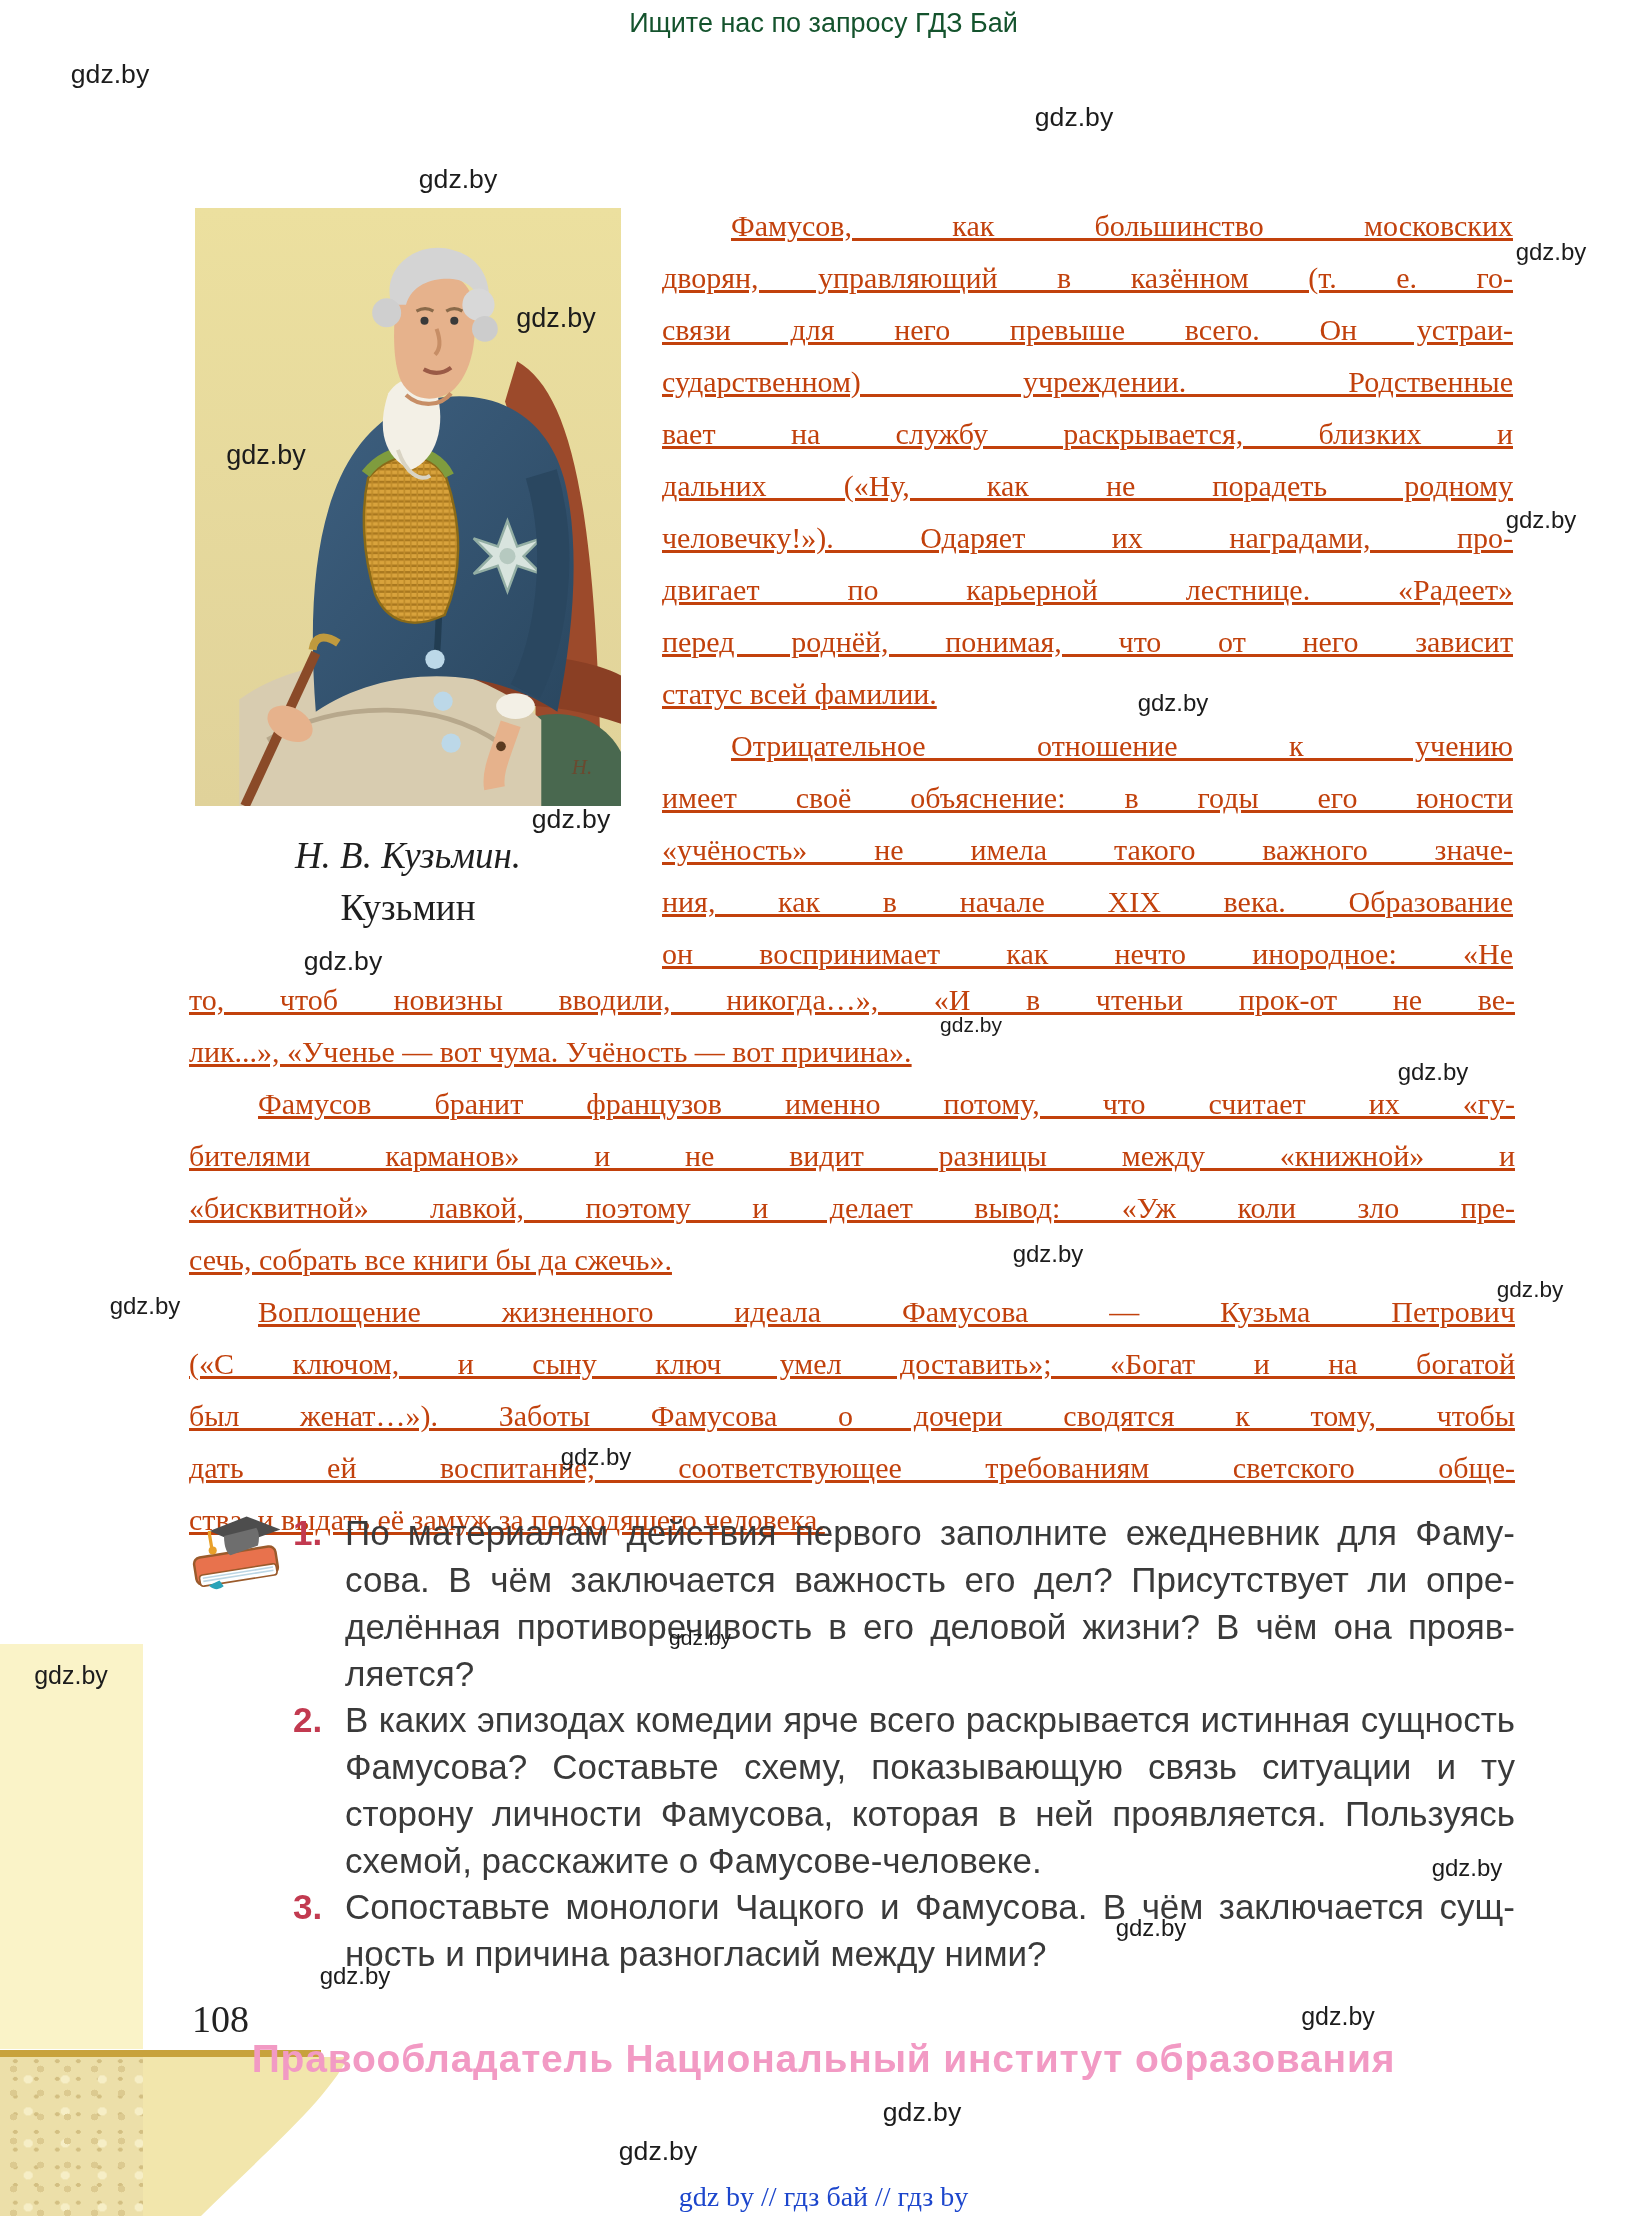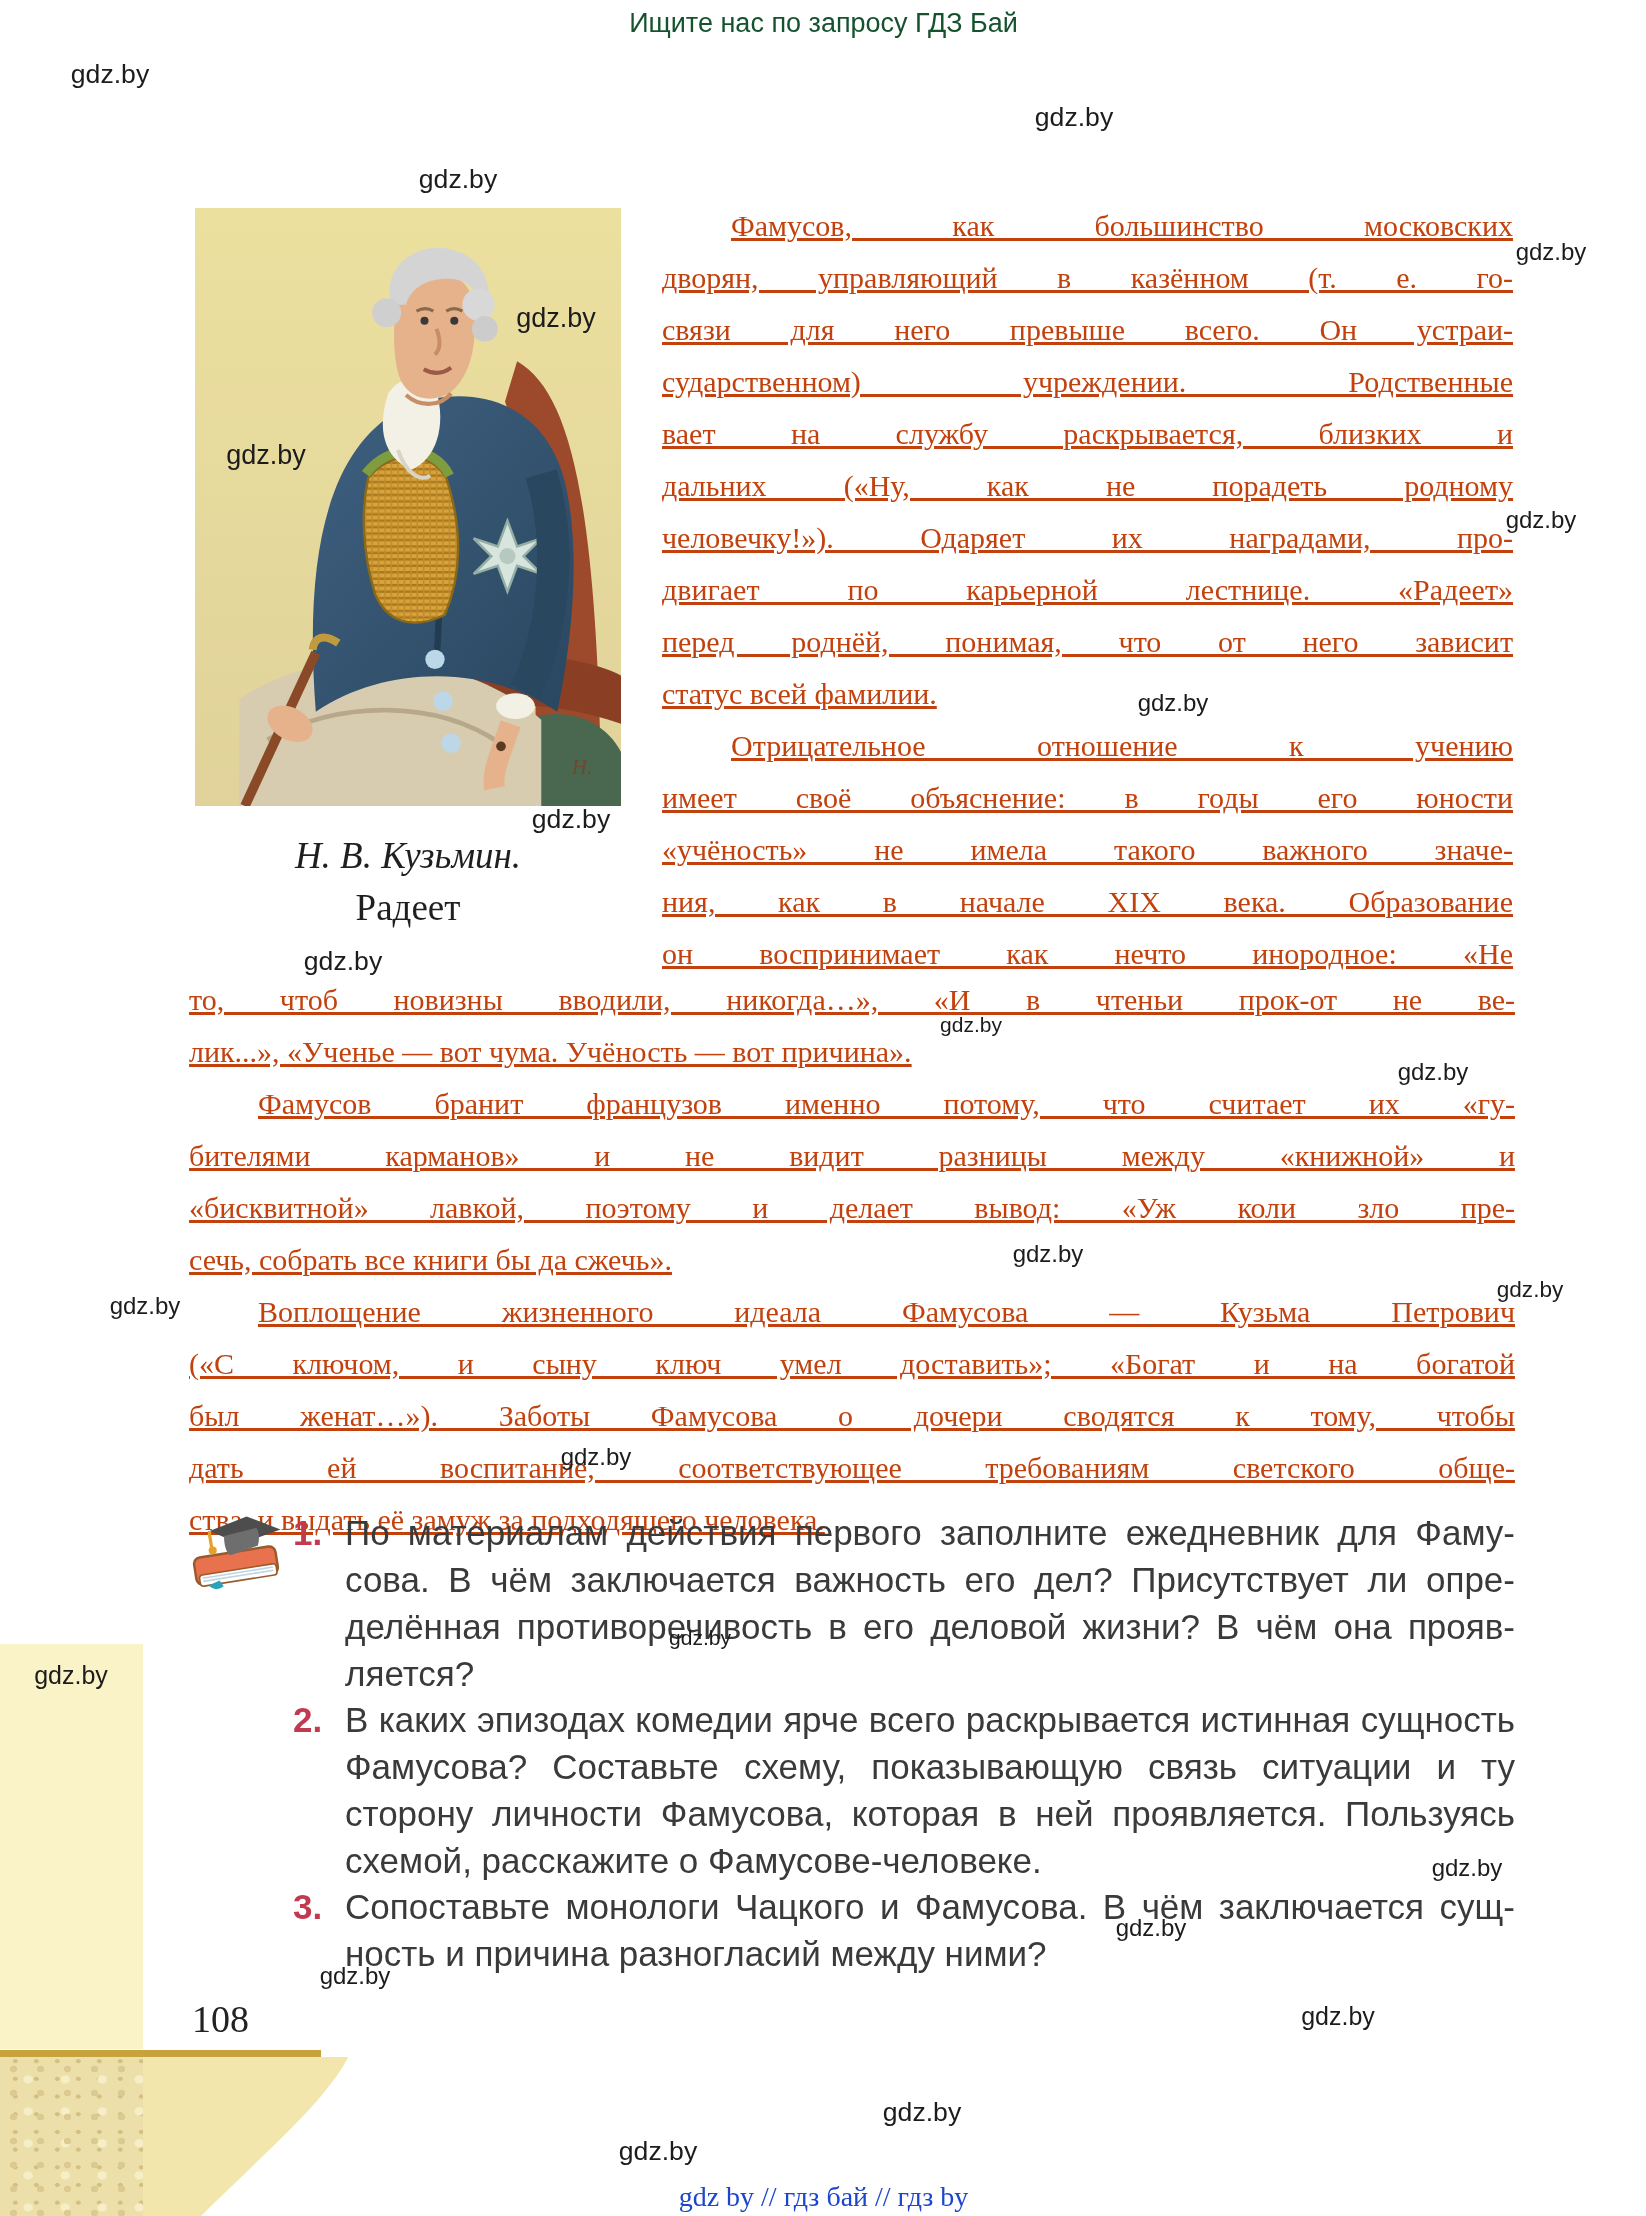--- a/index.html
+++ b/index.html
@@ -176,21 +176,21 @@
     <path d="M430,330 C460,430 440,540 410,600" stroke="#2a4760" stroke-width="40" fill="none"></path>
     <ellipse cx="398" cy="618" rx="24" ry="16" fill="#f3f0e6"></ellipse>
     <path d="M392,640 C380,676 368,700 372,720" stroke="#e6b28c" stroke-width="26" fill="none"></path>
     <circle cx="380" cy="668" r="6" fill="#5a3a20"></circle>
 
     <text x="468" y="702" font-size="26" fill="#6a4a30" font-style="italic">Н.</text>
   </svg>
 
   <div class="caption">
     <div class="c1">Н. В. Кузьмин.</div>
-    <div class="c2">Радеет</div>
+    <div class="c2">Кузьмин</div>
   </div>
 
   <div id="col-text">
     <div class="bline indent">Фамусов, как большинство московских</div>
     <div class="bline">дворян, управляющий в казённом (т. е. го-</div>
     <div class="bline">связи для него превыше всего. Он устраи-</div>
     <div class="bline">сударственном) учреждении. Родственные</div>
     <div class="bline">вает на службу раскрывается, близких и</div>
     <div class="bline">дальних («Ну, как не порадеть родному</div>
     <div class="bline">человечку!»). Одаряет их наградами, про-</div>
@@ -252,16 +252,17 @@
   </div>
 
   <div class="left-strip"></div>
   <svg class="corner-curve" viewBox="0 0 620 198" preserveAspectRatio="none">
     <path d="M0,0 L432,0 C402,58 318,128 248,198 L0,198 Z" fill="#f2e6ac"></path>
   </svg>
   <div class="ornament"></div>
   <div class="gold-line"></div>
 
   <div class="page-num">108</div>
+  <div class="copyright">Правообладатель Национальный институт образования</div>
   <div class="bottom-links">gdz by  //  гдз бай  //  гдз by</div>
 
 </div>
 
 
 </body></html>

